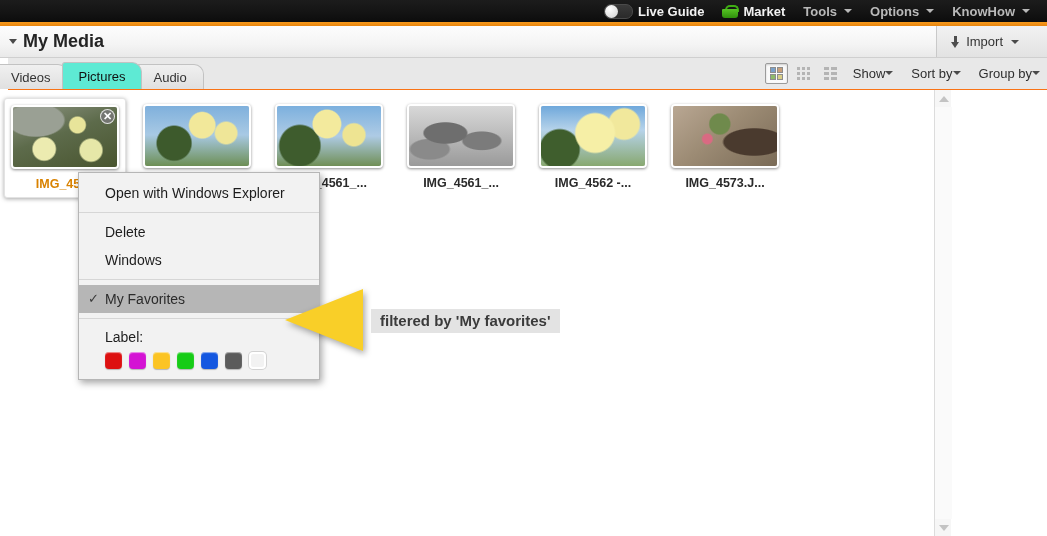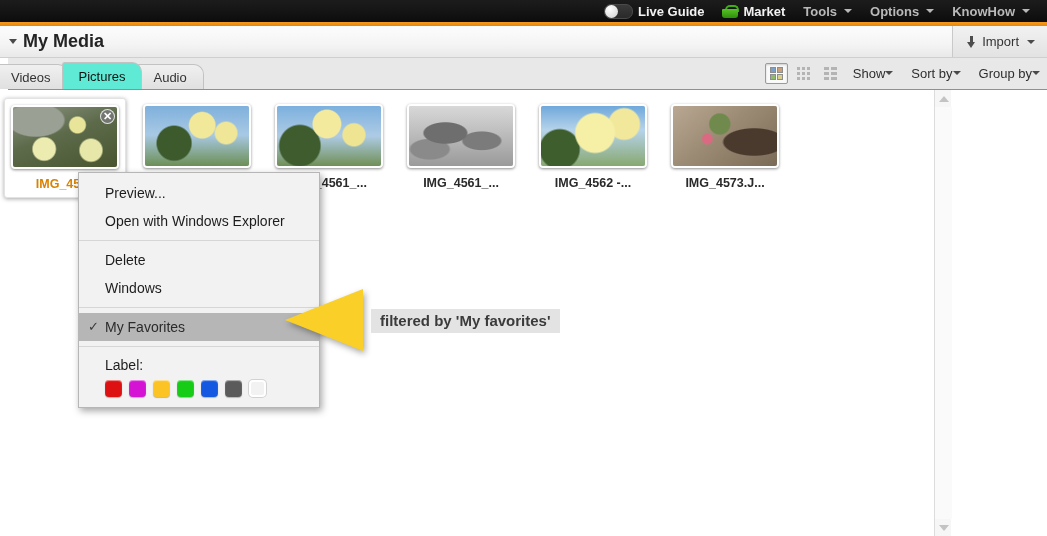--- a/index.html
+++ b/index.html
@@ -66,21 +66,21 @@
     display:flex;align-items:center;
   }
   .mymedia-left{display:flex;align-items:center;gap:6px;padding-left:9px;}
   .tri-dn{
     width:0;height:0;border-left:4.5px solid transparent;border-right:4.5px solid transparent;
     border-top:5px solid #4a4a4a;
   }
   .mymedia-title{font-size:18px;font-weight:bold;color:#242424;}
   .import-btn{
     margin-left:auto;height:31px;display:flex;align-items:center;gap:6px;
-    padding:0 12px 0 14px;
+    padding:0 28px 0 14px;
     background:linear-gradient(180deg,#f2f2f2,#e2e2e2);
     border-left:1px solid #c9c9c9;
     font-size:13px;color:#333;box-sizing:border-box;
   }
   .dl-arrow{
     position:relative;width:9px;height:12px;flex:none;
   }
   .dl-arrow .stem{position:absolute;left:3px;top:0;width:3px;height:7px;background:#4d4d4d;}
   .dl-arrow .head{
     position:absolute;left:0;top:6px;width:0;height:0;
@@ -416,23 +416,20 @@
             <span class="sc sc-f"></span>
           </div>
         <div class="cap">IMG_4573.J...</div>
       </div>
 
     </div>
   </div>
 
   <div class="ctx">
     <div class="ctx-item">
-      <span>Preview...</span>
-    </div>
-    <div class="ctx-item">
       <span>Open with Windows Explorer</span>
     </div>
     <div class="ctx-sep"></div>
     <div class="ctx-item">
       <span>Delete</span>
     </div>
     <div class="ctx-item">
       <span>Windows</span>
     </div>
     <div class="ctx-sep"></div>

